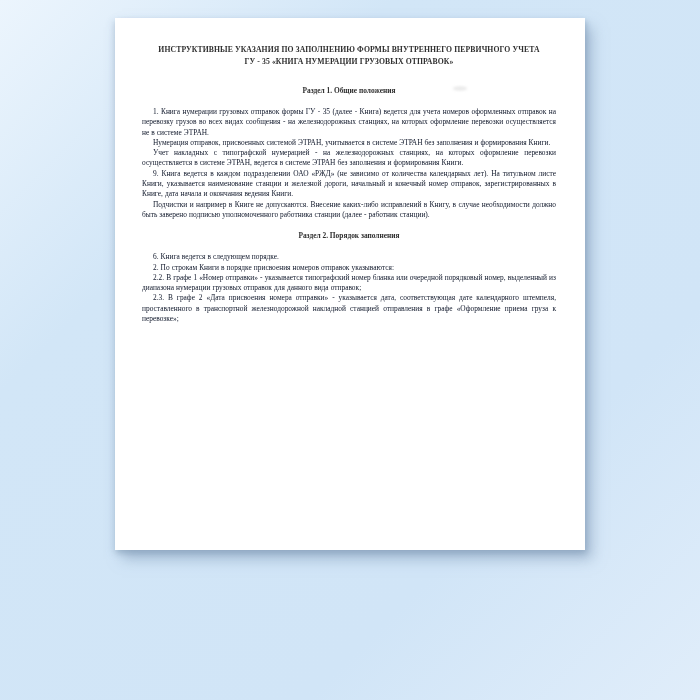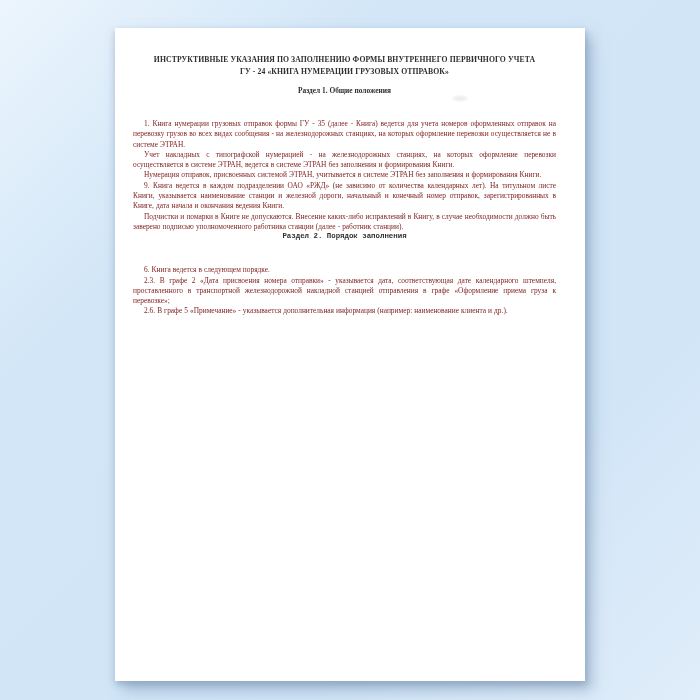--- a/index.html
+++ b/index.html
@@ -12,29 +12,29 @@
   }
   .stage {
     position: relative;
     width: 700px;
     height: 700px;
     background: linear-gradient(135deg, #ecf5fd 0%, #d2e6f7 28%, #d1e5f7 72%, #e0edfa 100%);
   }
   .sheet {
     position: absolute;
     left: 115px;
-    top: 28px;
+    top: 18px;
     width: 470px;
-    height: 653px;
+    height: 532px;
     background: #ffffff;
     box-shadow: 7px 9px 13px rgba(125, 152, 180, 0.55),
                 2px 3px 5px rgba(125, 152, 180, 0.38),
                 -2px 3px 7px rgba(140, 165, 190, 0.28);
     box-sizing: border-box;
-    padding: 26px 29px 0 18px;
+    padding: 26px 29px 0 27px;
   }
   .doc-title {
     text-align: center;
     font-weight: bold;
     font-size: 7.7px;
     line-height: 11.5px;
     color: #2e2e2e;
     letter-spacing: 0.1px;
   }
   .artifact {
@@ -49,64 +49,64 @@
   }
   .section-heading {
     margin: 0;
     text-align: center;
     font-weight: bold;
     font-size: 7.4px;
     line-height: 9px;
     color: #2e2e2e;
   }
   .section-heading.first {
-    margin-top: 9px;
+    margin-top: 19px;
   }
   .section-heading.second {
-    margin-top: 0;
-    font-family: Liberation Mono, monospace;
+    margin-top: 11px;
   }
   .paras {
-    margin-top: 24px;
-    color: #7f1d1d;
+    margin-top: 12px;
+    color: #0f172a;
   }
   .paras p {
     margin: 0;
     font-size: 7.4px;
     line-height: 10.3px;
     text-align: justify;
     text-indent: 11px;
     word-spacing: 0.2px;
   }
 </style>
 </head>
 <body>
 
 <div class="stage">
   <div class="sheet">
 
     <div class="doc-title">
       <div>ИНСТРУКТИВНЫЕ УКАЗАНИЯ ПО ЗАПОЛНЕНИЮ ФОРМЫ ВНУТРЕННЕГО ПЕРВИЧНОГО УЧЕТА</div>
-      <div>ГУ - 24 «КНИГА НУМЕРАЦИИ ГРУЗОВЫХ ОТПРАВОК»</div>
+      <div>ГУ - 35 «КНИГА НУМЕРАЦИИ ГРУЗОВЫХ ОТПРАВОК»</div>
     </div>
 
     <div class="artifact"></div>
 
     <h2 class="section-heading first">Раздел 1. Общие положения</h2>
 
     <div class="paras">
       <p>1. Книга нумерации грузовых отправок формы ГУ - 35 (далее - Книга) ведется для учета номеров оформленных отправок на перевозку грузов во всех видах сообщения - на железнодорожных станциях, на которых оформление перевозки осуществляется не в системе ЭТРАН.</p>
+      <p>Нумерация отправок, присвоенных системой ЭТРАН, учитывается в системе ЭТРАН без заполнения и формирования Книги.</p>
       <p>Учет накладных с типографской нумерацией - на железнодорожных станциях, на которых оформление перевозки осуществляется в системе ЭТРАН, ведется в системе ЭТРАН без заполнения и формирования Книги.</p>
-      <p>Нумерация отправок, присвоенных системой ЭТРАН, учитывается в системе ЭТРАН без заполнения и формирования Книги.</p>
       <p>9. Книга ведется в каждом подразделении ОАО «РЖД» (не зависимо от количества календарных лет). На титульном листе Книги, указывается наименование станции и железной дороги, начальный и конечный номер отправок, зарегистрированных в Книге, дата начала и окончания ведения Книги.</p>
-      <p>Подчистки и помарки в Книге не допускаются. Внесение каких-либо исправлений в Книгу, в случае необходимости должно быть заверено подписью уполномоченного работника станции (далее - работник станции).</p>
+      <p>Подчистки и например в Книге не допускаются. Внесение каких-либо исправлений в Книгу, в случае необходимости должно быть заверено подписью уполномоченного работника станции (далее - работник станции).</p>
     </div>
 
     <h2 class="section-heading second">Раздел 2. Порядок заполнения</h2>
 
     <div class="paras">
       <p>6. Книга ведется в следующем порядке.</p>
+      <p>2. По строкам Книги в порядке присвоения номеров отправок указываются:</p>
+      <p>2.2. В графе 1 «Номер отправки» - указывается типографский номер бланка или очередной порядковый номер, выделенный из диапазона нумерации грузовых отправок для данного вида отправок;</p>
       <p>2.3. В графе 2 «Дата присвоения номера отправки» - указывается дата, соответствующая дате календарного штемпеля, проставленного в транспортной железнодорожной накладной станцией отправления в графе «Оформление приема груза к перевозке»;</p>
-      <p>2.6. В графе 5 «Примечание» - указывается дополнительная информация (например: наименование клиента и др.).</p>
     </div>
 
   </div>
 </div>
 
 </body></html>

